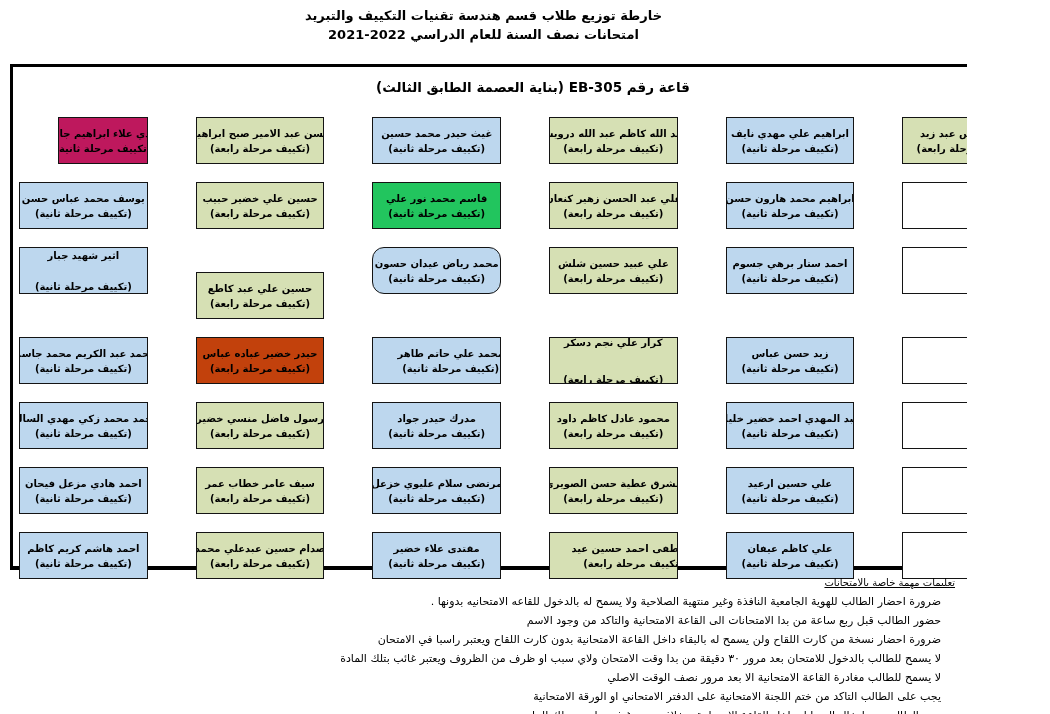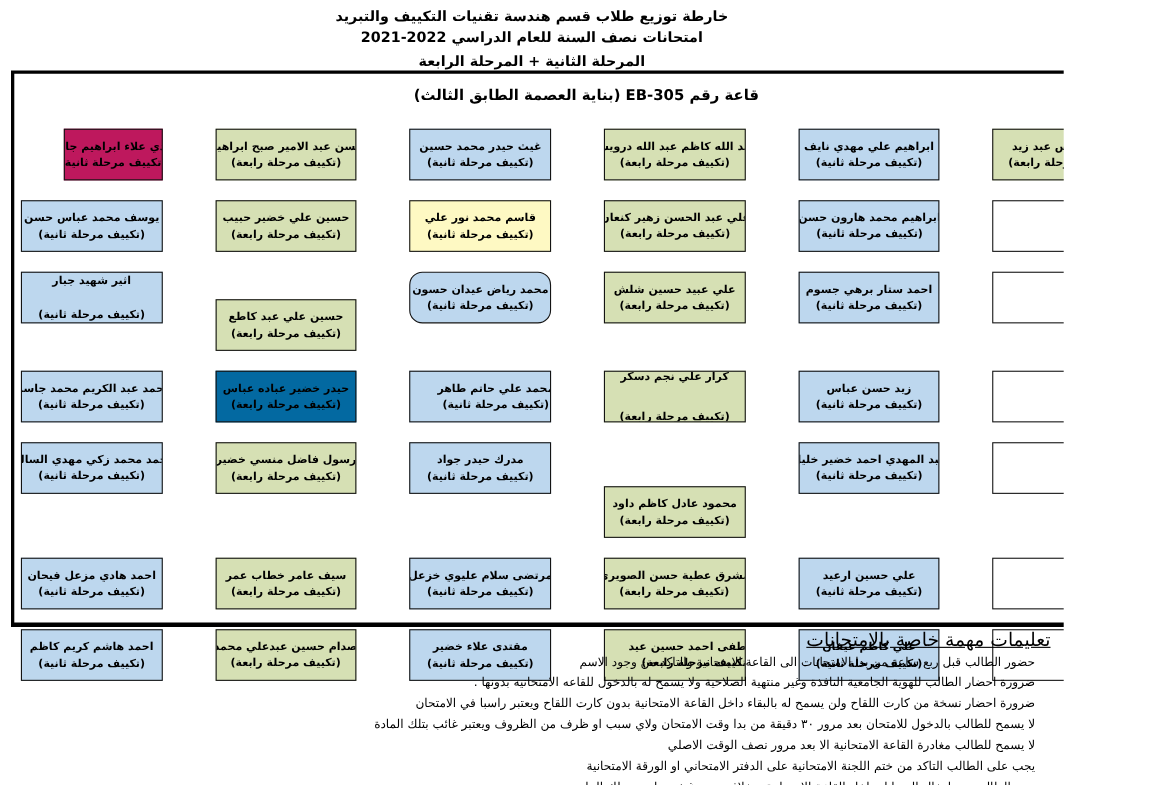--- a/index.html
+++ b/index.html
@@ -80,33 +80,32 @@
   
   .instructions {
     position:absolute;
     top:573px; right:12px; left:12px;
     text-align:right;
     font-size:11px;
     line-height:19px;
   }
   .instructions-heading {
     text-decoration:underline;
-    font-size:17px;
+    font-size:10px;
   }
   .instruction-item { padding-right:14px; }
 </style>
 </head>
 <body>
 
 <div class="page">
 
   <div class="titles">
     <div class="title-line-1">خارطة توزيع طلاب قسم هندسة تقنيات التكييف والتبريد</div>
     <div class="title-line-2">امتحانات نصف السنة للعام الدراسي 2022-2021</div>
-    <div class="title-line-3">المرحلة الثانية + المرحلة الرابعة</div>
   </div>
 
   <div class="hall-box">
     <div class="hall-header">قاعة رقم EB-305 (بناية العصمة الطابق الثالث)</div>
     <div class="grid" id="grid">
         <div class="cell" style="background: rgb(214, 224, 180);">
           <div class="seat-name">واثق عباس عبد زيد</div>
           <div class="seat-label">(تكييف مرحلة رابعة)</div>
         </div>
         <div class="cell" style="background: rgb(189, 215, 238);">
@@ -131,21 +130,21 @@
         </div>
         <div class="cell" style="background: rgb(255, 255, 255);"></div>
         <div class="cell" style="background: rgb(189, 215, 238);">
           <div class="seat-name">ابراهيم محمد هارون حسن</div>
           <div class="seat-label">(تكييف مرحلة ثانية)</div>
         </div>
         <div class="cell" style="background: rgb(214, 224, 180);">
           <div class="seat-name">علي عبد الحسن زهير كنعان</div>
           <div class="seat-label">(تكييف مرحلة رابعة)</div>
         </div>
-        <div class="cell" style="background: #fef9c3;">
+        <div class="cell" style="background: #22c55e;">
           <div class="seat-name">قاسم محمد نور علي</div>
           <div class="seat-label">(تكييف مرحلة ثانية)</div>
         </div>
         <div class="cell" style="background: rgb(214, 224, 180);">
           <div class="seat-name">حسين علي خضير حبيب</div>
           <div class="seat-label">(تكييف مرحلة رابعة)</div>
         </div>
         <div class="cell" style="background: rgb(189, 215, 238);">
           <div class="seat-name">يوسف محمد عباس حسن</div>
           <div class="seat-label">(تكييف مرحلة ثانية)</div>
@@ -177,34 +176,34 @@
           <div class="seat-label">(تكييف مرحلة ثانية)</div>
         </div>
         <div class="cell" style="background: rgb(214, 224, 180); gap: 22px;">
           <div class="seat-name">كرار علي نجم دسكر</div>
           <div class="seat-label">(تكييف مرحلة رابعة)</div>
         </div>
         <div class="cell" style="background: rgb(189, 215, 238); padding-left: 28px;">
           <div class="seat-name">محمد علي حاتم طاهر</div>
           <div class="seat-label">(تكييف مرحلة ثانية)</div>
         </div>
-        <div class="cell" style="background: #0369a1;">
+        <div class="cell" style="background: #c2410c;">
           <div class="seat-name">حيدر خضير عباده عباس</div>
           <div class="seat-label">(تكييف مرحلة رابعة)</div>
         </div>
         <div class="cell" style="background: rgb(189, 215, 238);">
           <div class="seat-name">احمد عبد الكريم محمد جاسم</div>
           <div class="seat-label">(تكييف مرحلة ثانية)</div>
         </div>
         <div class="cell" style="background: rgb(255, 255, 255);"></div>
         <div class="cell" style="background: rgb(189, 215, 238);">
           <div class="seat-name">عبد المهدي احمد خضير خليل</div>
           <div class="seat-label">(تكييف مرحلة ثانية)</div>
         </div>
-        <div class="cell" style="background: rgb(214, 224, 180); margin-top: 40px;">
+        <div class="cell" style="background: rgb(214, 224, 180);">
           <div class="seat-name">محمود عادل كاظم داود</div>
           <div class="seat-label">(تكييف مرحلة رابعة)</div>
         </div>
         <div class="cell" style="background: rgb(189, 215, 238);">
           <div class="seat-name">مدرك حيدر جواد</div>
           <div class="seat-label">(تكييف مرحلة ثانية)</div>
         </div>
         <div class="cell" style="background: rgb(214, 224, 180);">
           <div class="seat-name">رسول فاضل منسي خضير</div>
           <div class="seat-label">(تكييف مرحلة رابعة)</div>
@@ -254,22 +253,22 @@
         <div class="cell" style="background: rgb(189, 215, 238);">
           <div class="seat-name">احمد هاشم كريم كاظم</div>
           <div class="seat-label">(تكييف مرحلة ثانية)</div>
         </div>
       </div>
   </div>
 
   <div class="instructions">
     <div class="instructions-heading">تعليمات مهمة خاصة بالامتحانات</div>
     <div id="instructions-list">
+        <div class="instruction-item">ضرورة احضار الطالب للهوية الجامعية النافذة وغير منتهية الصلاحية ولا يسمح له بالدخول للقاعه الامتحانيه بدونها .</div>
         <div class="instruction-item">حضور الطالب قبل ربع ساعة من بدا الامتحانات الى القاعة الامتحانية والتاكد من وجود الاسم</div>
-        <div class="instruction-item">ضرورة احضار الطالب للهوية الجامعية النافذة وغير منتهية الصلاحية ولا يسمح له بالدخول للقاعه الامتحانيه بدونها .</div>
         <div class="instruction-item">ضرورة احضار نسخة من كارت اللقاح ولن يسمح له بالبقاء داخل القاعة الامتحانية بدون كارت اللقاح ويعتبر راسبا في الامتحان</div>
         <div class="instruction-item">لا يسمح للطالب بالدخول للامتحان بعد مرور ٣٠ دقيقة من بدا وقت الامتحان ولاي سبب او ظرف من الظروف ويعتبر غائب بتلك المادة</div>
         <div class="instruction-item">لا يسمح للطالب مغادرة القاعة الامتحانية الا بعد مرور نصف الوقت الاصلي</div>
         <div class="instruction-item">يجب على الطالب التاكد من ختم اللجنة الامتحانية على الدفتر الامتحاني او الورقة الامتحانية</div>
         <div class="instruction-item">يمنع الطالب من ادخال الموبايل داخل القاعة الامتحانية وبخلافه يعتبر غش وراسب بتلك الماده</div>
       </div>
   </div>
 
 </div>
 

